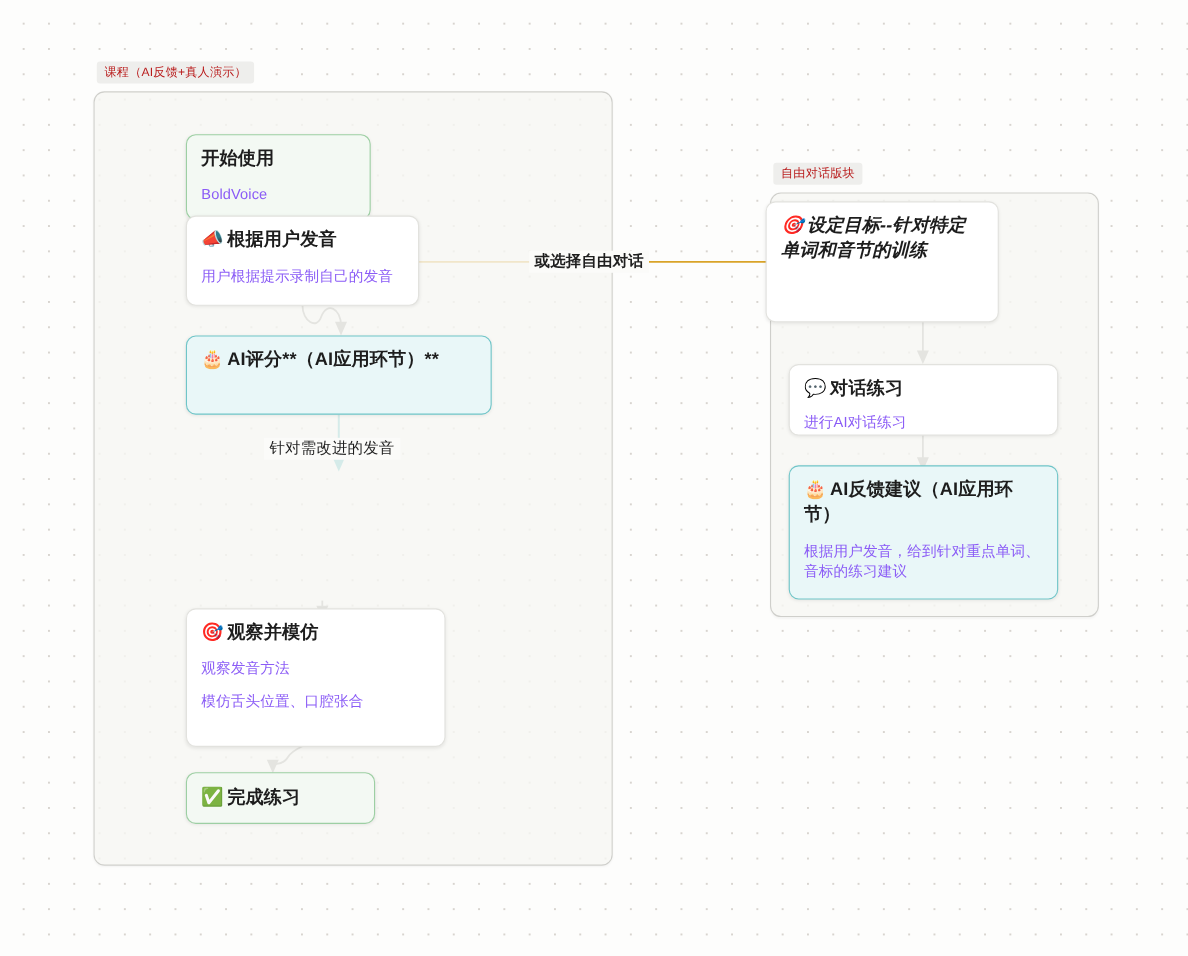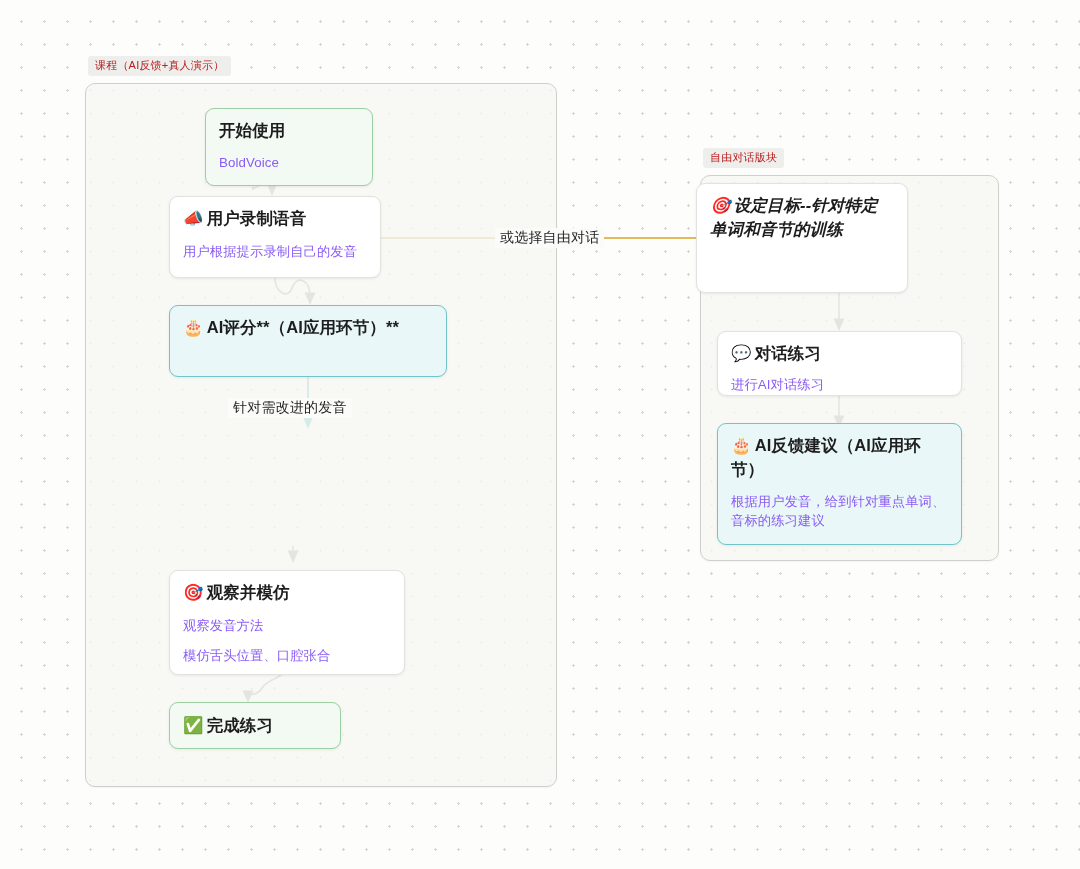--- a/index.html
+++ b/index.html
@@ -148,42 +148,42 @@
       <path d="M839,396 L839,422" stroke="#9a9a96" stroke-width="1.6" fill="none" marker-end="url(#ah-gray)"></path>
     </g>
   </svg>
 
   <div class="group" style="left:85px; top:83px; width:470px; height:702px;"></div>
   <div class="group-title" style="left:88px; top:56px;">课程（AI反馈+真人演示）</div>
 
   <div class="group" style="left:700px; top:175px; width:297px; height:384px;"></div>
   <div class="group-title" style="left:703px; top:148px;">自由对话版块</div>
 
-  <div class="node green" style="left:169px; top:108px; width:168px; height:78px;margin-left:36px;">
+  <div class="node green" style="left:169px; top:122px; width:168px; height:78px;">
     <div class="node-title">
       <span>开始使用</span>
     </div>
     <div class="node-line">BoldVoice</div>
   </div>
 
   <div class="node" style="left:169px; top:196px; width:212px; height:82px;">
     <div class="node-title">
-      <span class="emj">📣</span><span>用户录制语音</span>
+      <span class="emj">📣</span><span>根据用户发音</span>
     </div>
     <div class="node-line">用户根据提示录制自己的发音</div>
   </div>
 
   <div class="node teal" style="left:169px; top:305px; width:278px; height:72px;">
     <div class="node-title">
       <span class="emj">🎂</span><span>AI评分**（AI应用环节）**</span>
     </div>
   </div>
 
 
-  <div class="node" style="left:169px; top:570px; width:236px; height:105px;">
+  <div class="node" style="left:169px; top:553px; width:236px; height:126px;">
     <div class="node-title">
       <span class="emj">🎯</span><span>观察并模仿</span>
     </div>
     <div class="node-line">观察发音方法</div>
     <div class="node-line">模仿舌头位置、口腔张合</div>
   </div>
 
   <div class="node green" style="left:169px; top:702px; width:172px; height:47px; padding-top:11px;">
     <div class="node-title">
       <span class="emj">✅</span><span>完成练习</span>
@@ -203,17 +203,17 @@
     <div class="node-line tight">进行AI对话练习</div>
   </div>
 
   <div class="node teal" style="left:717px; top:423px; width:245px; height:122px;">
     <div class="node-title">
       <span class="emj">🎂</span><span>AI反馈建议（AI应用环节）</span>
     </div>
     <div class="node-line">根据用户发音，给到针对重点单词、音标的练习建议</div>
   </div>
 
-  <div class="edge-label" style="left:228px; top:398px;">针对需改进的发音</div>
-
-  <div class="edge-label" style="left:495px; top:228px;">或选择自由对话</div>
+  <div class="edge-label" style="left:240px; top:398px;">针对需改进的发音</div>
+
+  <div class="edge-label" style="left:481px; top:228px;font-weight:bold;">或选择自由对话</div>
 
 </div>
 
 </body></html>

